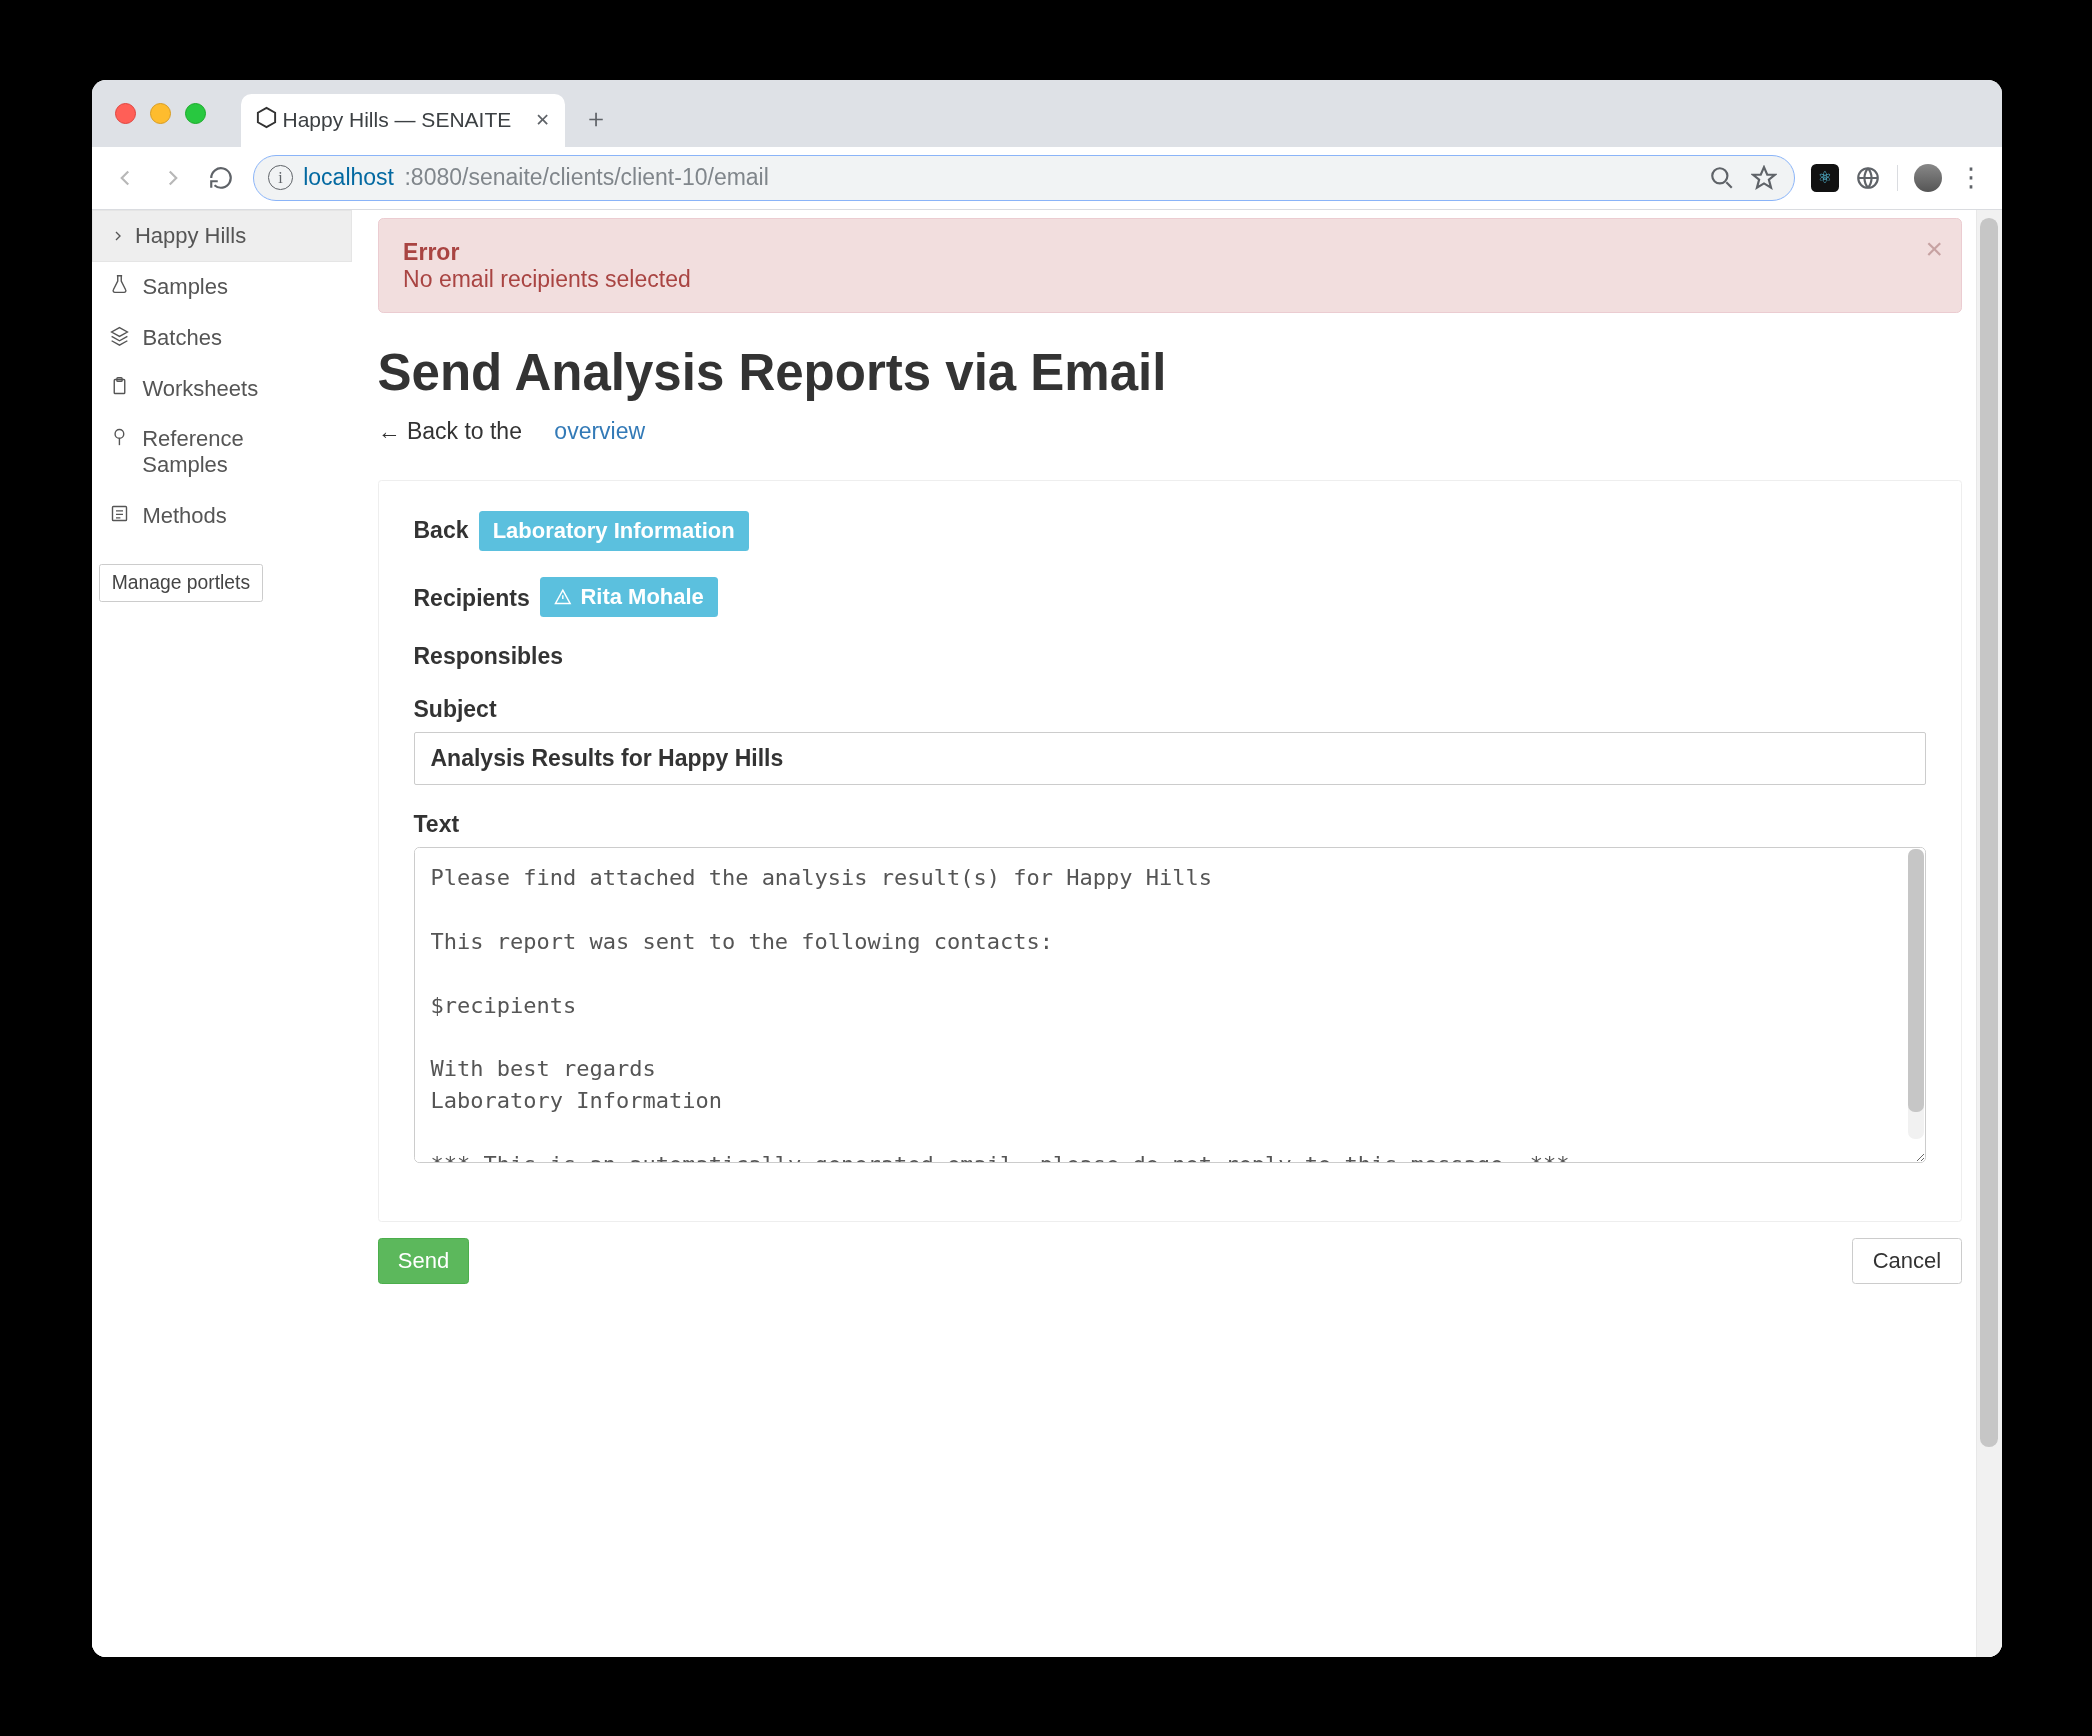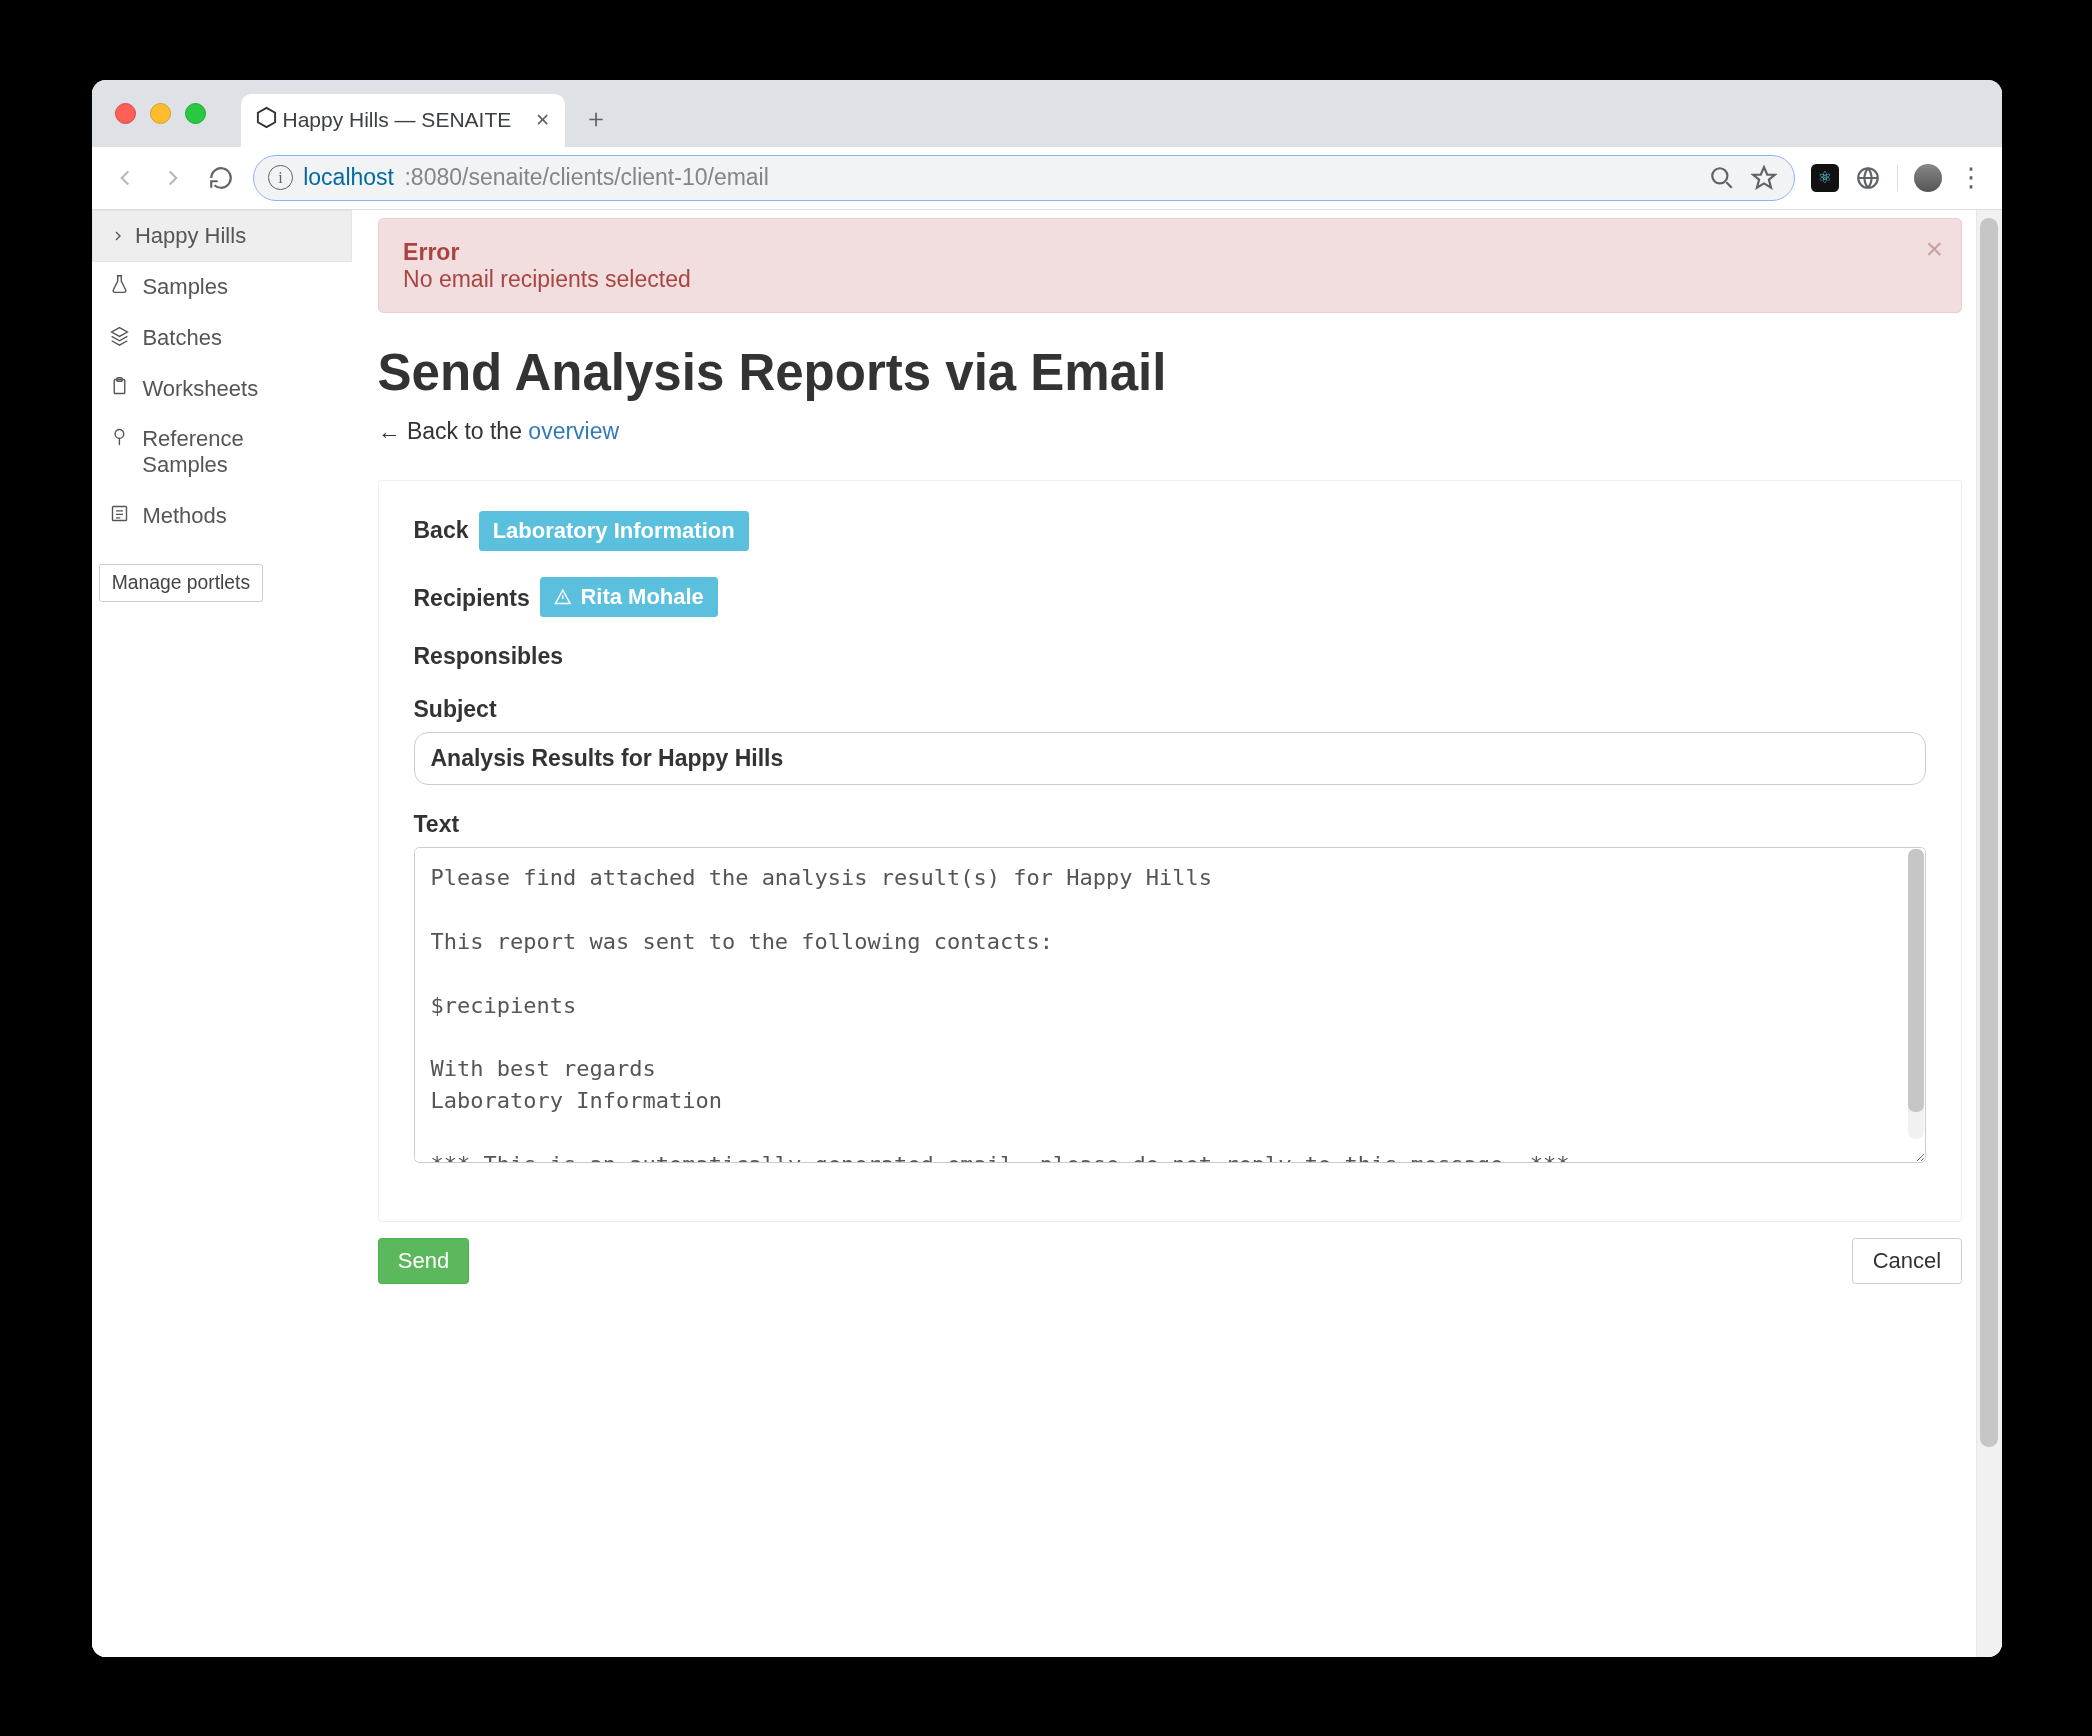--- a/index.html
+++ b/index.html
@@ -145,21 +145,21 @@
     padding:19.3px 24.6px;
     position:relative;
     margin-bottom:30px;
     font-size:23px;
   }
   .alert strong { font-weight:700; font-size:23px;}
   .alert-close { position:absolute; right:17.6px; top:12.3px; color:#c7a2a2; font-size:30px; cursor:pointer;}
 
   h1.page-title { font-size:51px; font-weight:700; color:#333; margin-bottom:16px; }
   .backline { font-size:23px; color:#333; margin-bottom:35px;}
-  .backline a { color:#337ab7; text-decoration:none;}
+  .backline a { color:#337ab7; text-decoration:none;margin-left:26px;}
 
   .card {
     background:#fff;
     border:0.9px solid #eee;
     border-radius:3.5px;
     padding:30px 35px;
   }
 
   .row { margin-bottom:26px; }
   .lbl { font-weight:700; font-size:23px; color:#333; display:inline-block;}
@@ -171,21 +171,21 @@
     padding:7px 14px;
     border-radius:3.5px;
     font-size:22px;
     font-weight:600;
     margin-left:7px;
     gap:8.8px;
   }
   .chip svg { width:17.6px; height:17.6px; }
 
   input.subject {
-    width:100%; padding:12.3px 16px; border:0.9px solid #ccc; border-radius:14px;
+    width:100%; padding:12.3px 16px; border:0.9px solid #ccc; border-radius:2px;
     font-size:23px; font-weight:700; color:#333;
   }
   textarea.body {
     width:100%; height:316px; padding:14px 16px; border:0.9px solid #ccc; border-radius:5.3px;
     font-size:22px; color:#555; resize:both; line-height:1.45;
   }
   .ta-wrap{ position:relative; }
   .ta-wrap .ta-scroll{ position:absolute; right:1.8px; top:1.8px; bottom:26px; width:16px; background:#f1f1f1; border-radius:7px;}
   .ta-wrap .ta-thumb{ position:absolute; right:1.8px; top:1.8px; width:16px; height:263px; background:#c6c6c6; border-radius:7px;}
 

